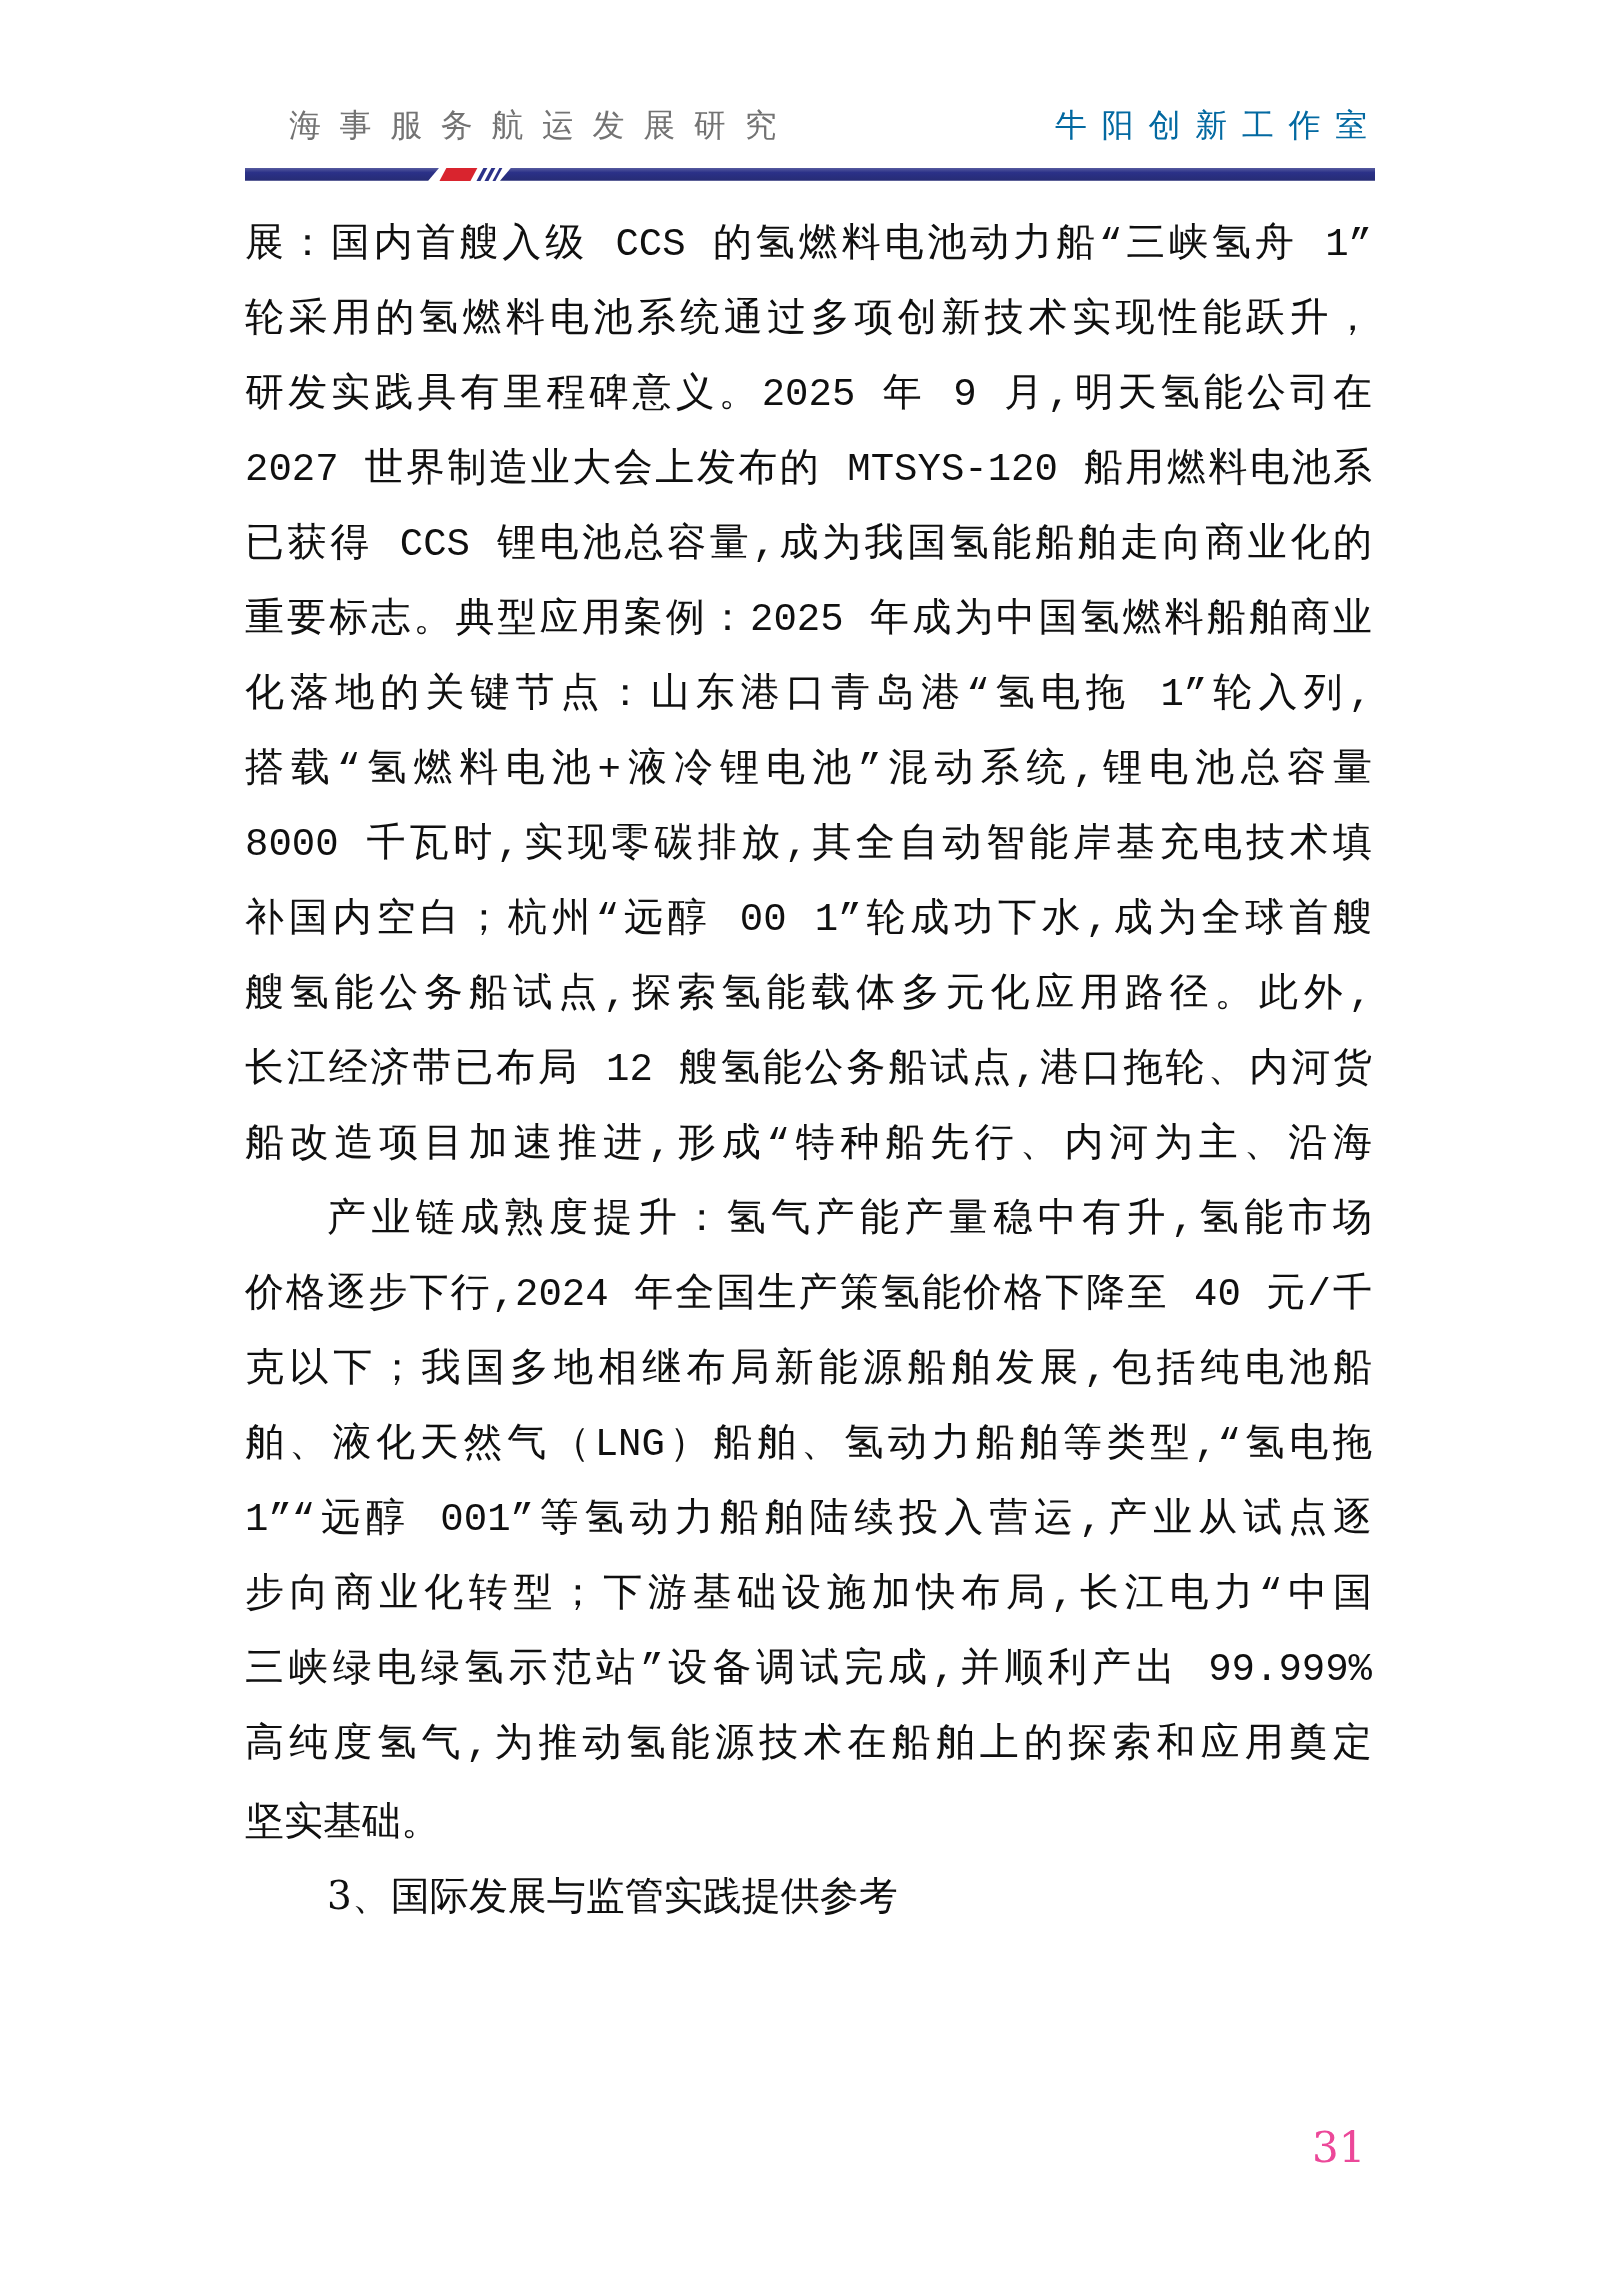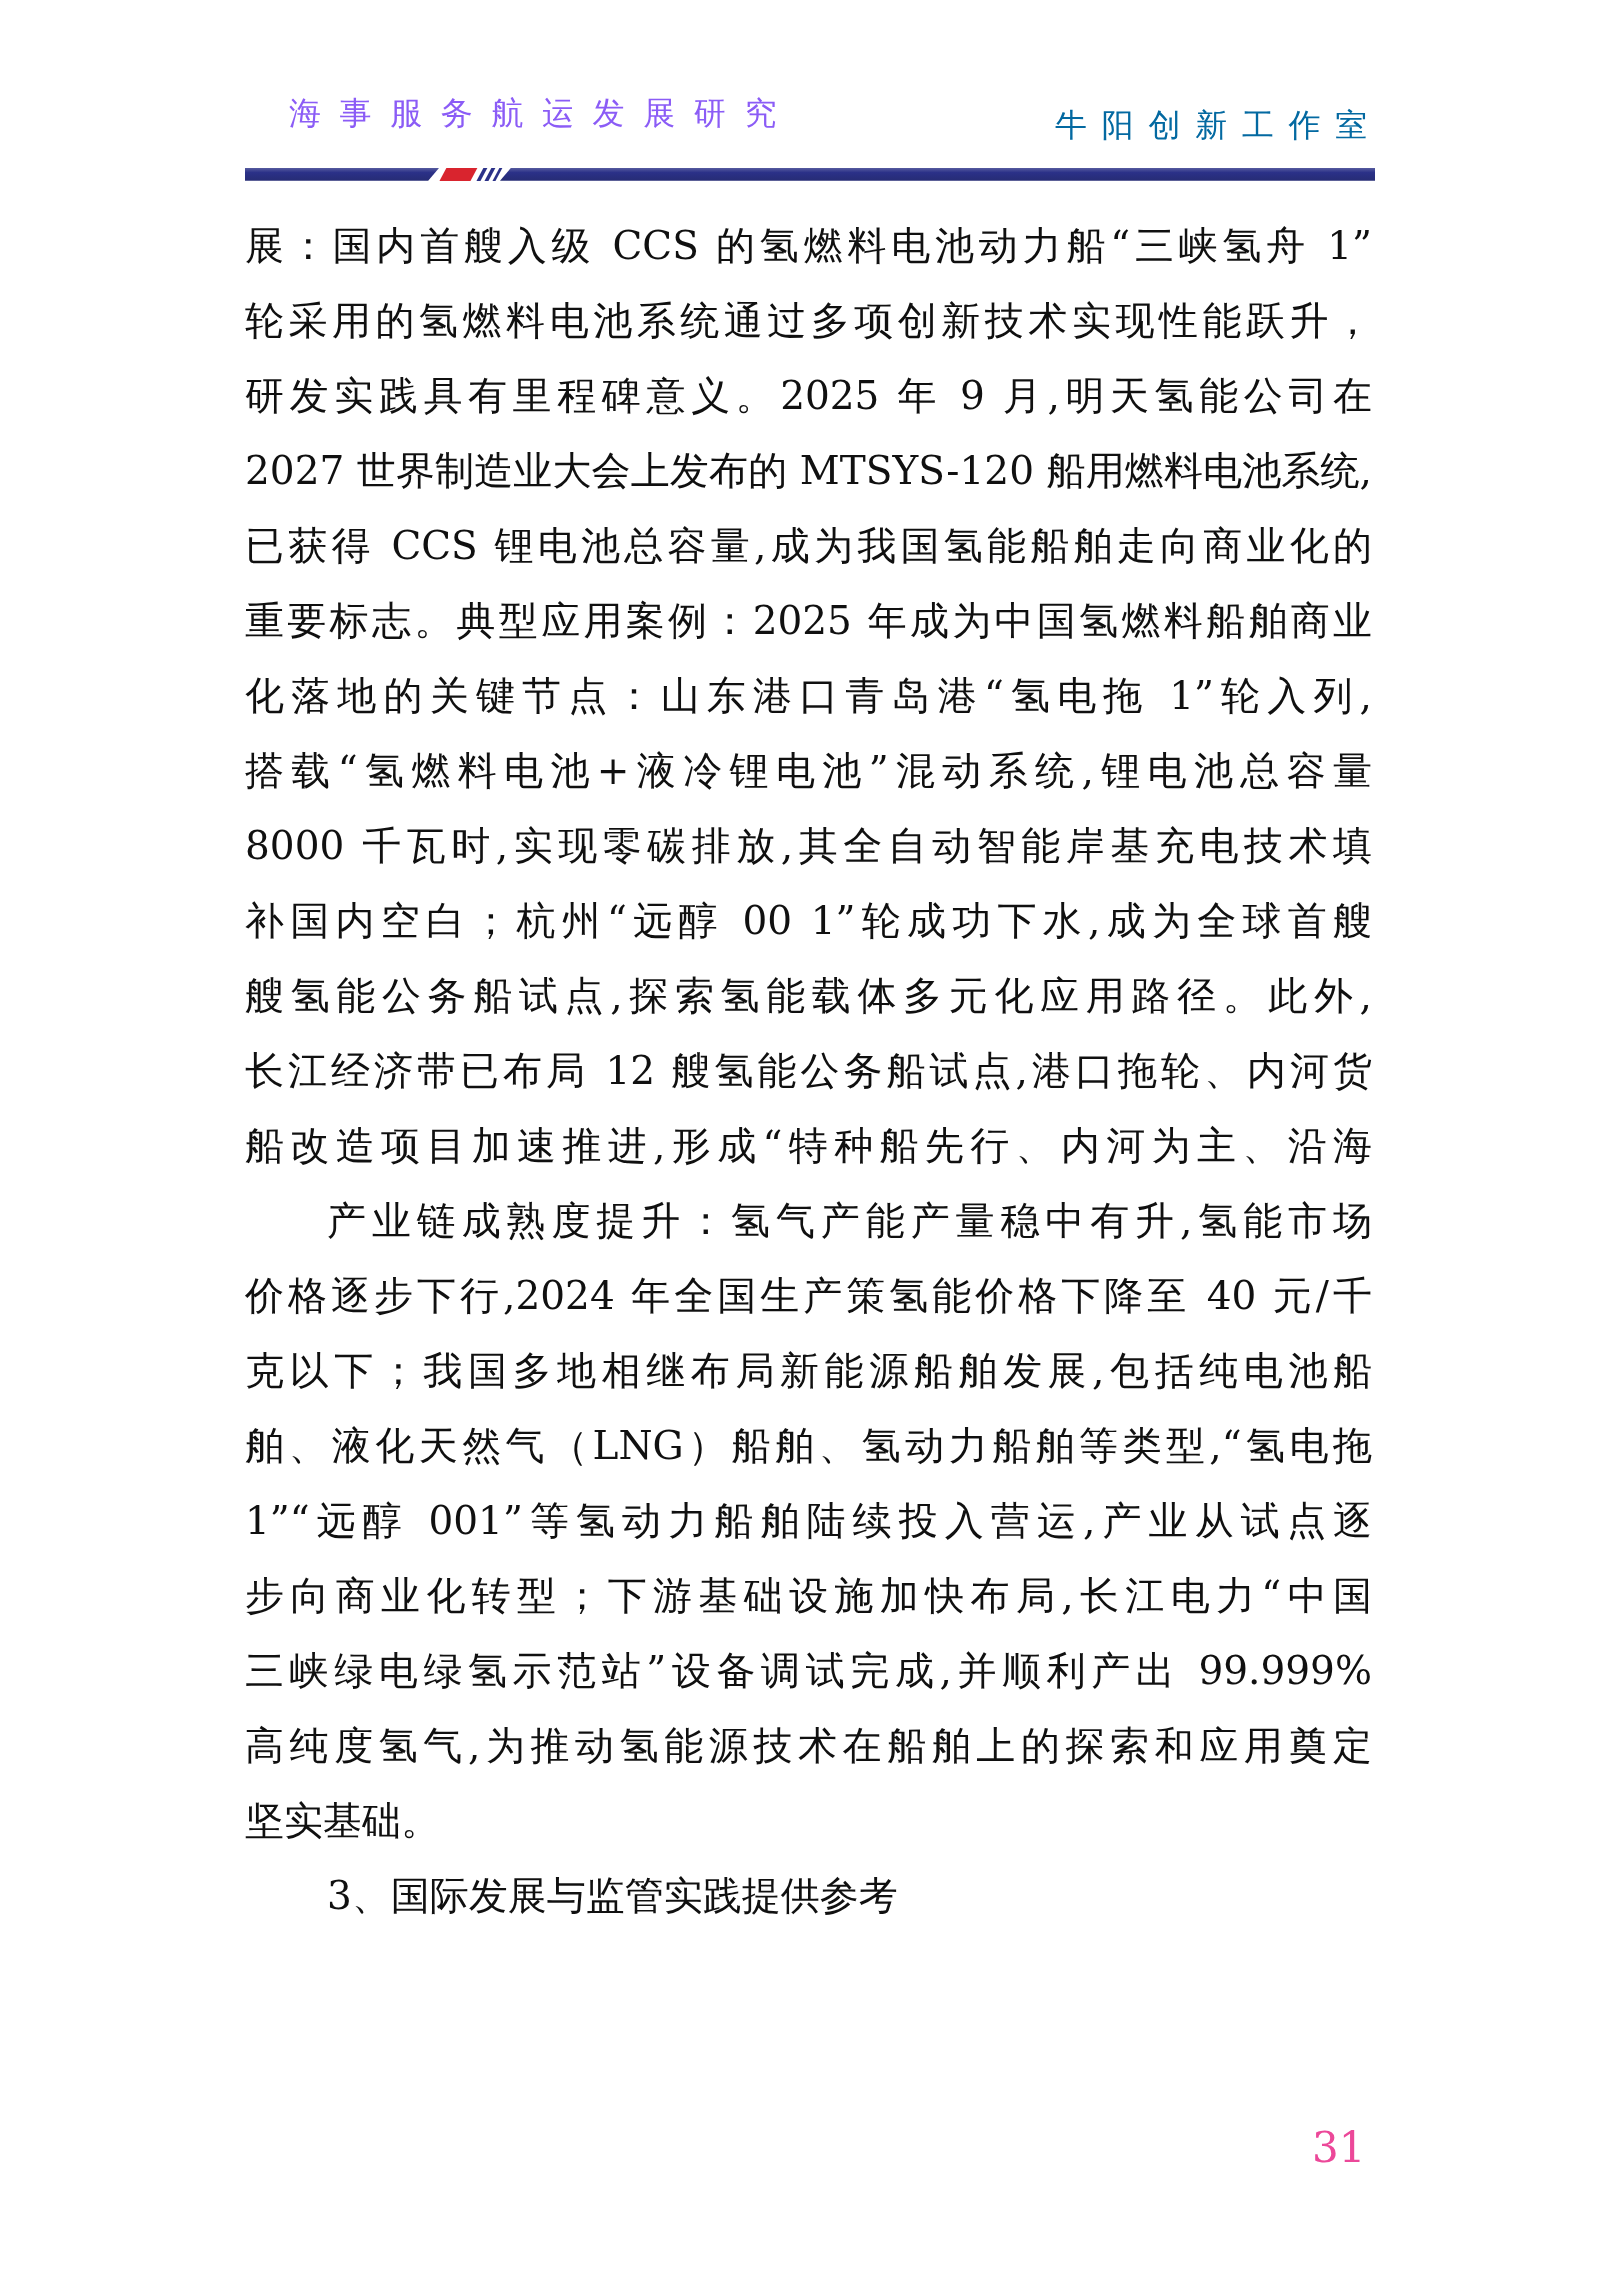--- a/index.html
+++ b/index.html
@@ -6,22 +6,22 @@
   .page{
     position:relative;
     width:1621px;height:2293px;
     background:#ffffff;
     font-family:"DejaVu Serif","Liberation Serif",serif;
     color:#141414;
     overflow:hidden;
   }
   
   .hdr-left{
-    position:absolute;left:289px;top:92px;
-    font-size:32px;letter-spacing:18.6px;color:#8b5cf6;
+    position:absolute;left:289px;top:104px;
+    font-size:32px;letter-spacing:18.6px;color:#737373;
     white-space:nowrap;
     text-align:center;
   }
   .hdr-right{
     position:absolute;right:239px;top:104px;
     font-size:32px;letter-spacing:14.7px;color:#0369a1;
     white-space:nowrap;
   }
   
   .rule{
@@ -54,21 +54,21 @@
   
   .body-lines{
     position:absolute;left:245px;top:208px;width:1127px;
     font-size:39px;line-height:75px;color:#101010;
   }
   .ln{
     height:75px;overflow:hidden;
     text-align:justify;
     text-justify:inter-character;
   }
-  .ln.jl{text-align-last:justify;}
+  .ln.jl{text-align-last:justify;font-family:Liberation Mono, monospace;}
   .ln.end{text-align-last:left;}
   .ln.ind{text-indent:82px;}
   
   .page-num{
     position:absolute;left:1312px;top:2123px;
     font-size:42px;color:#ec4899;
   }
 </style>
 </head>
 <body>

